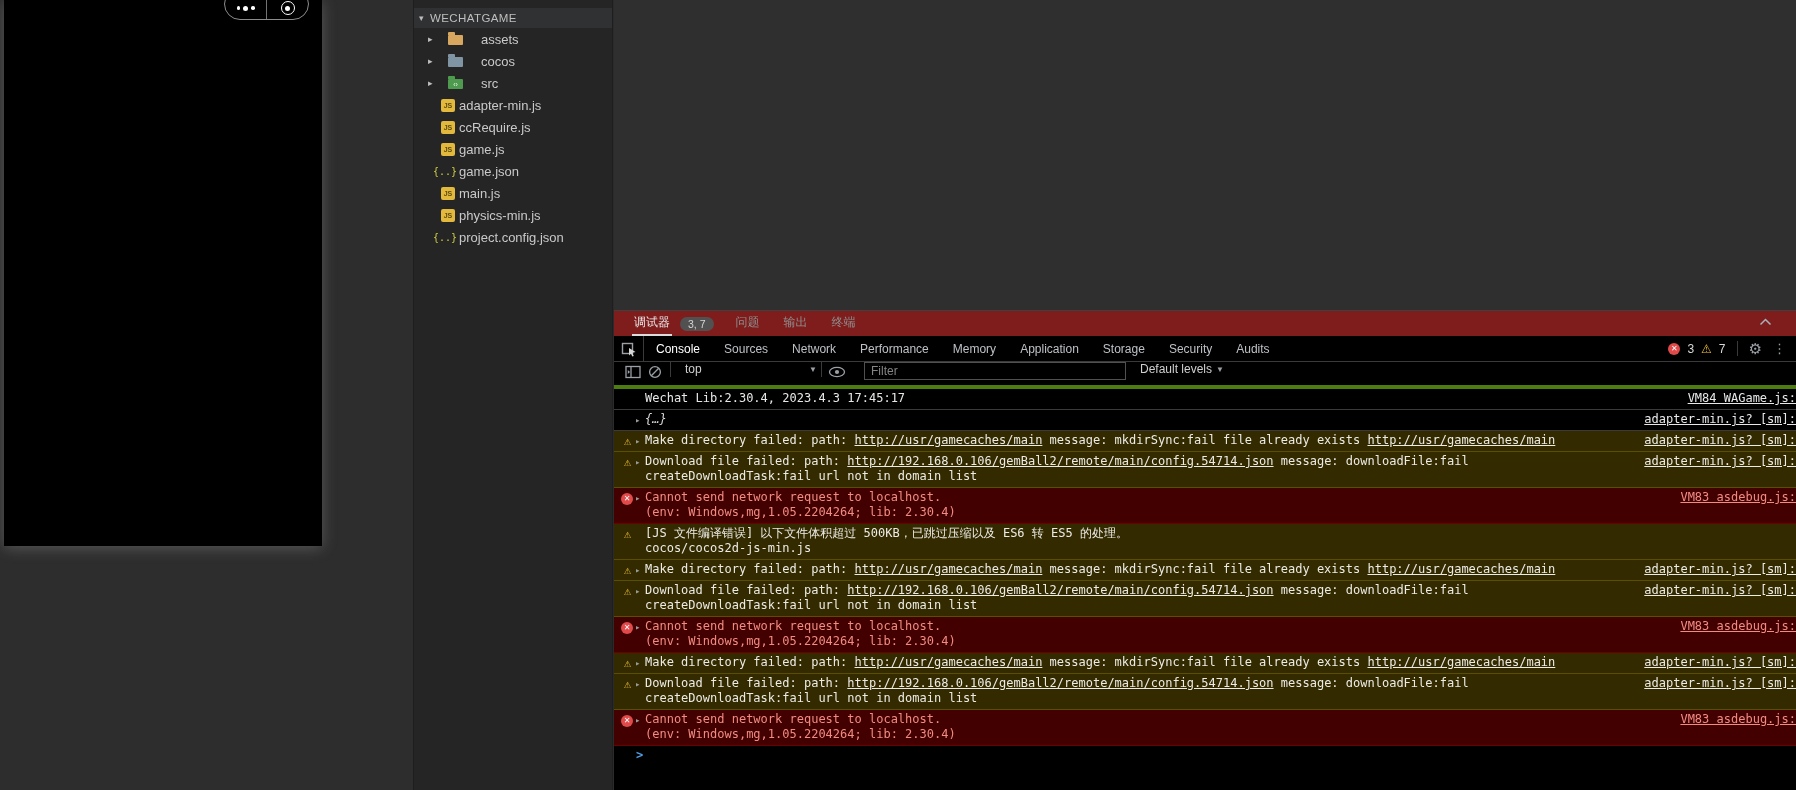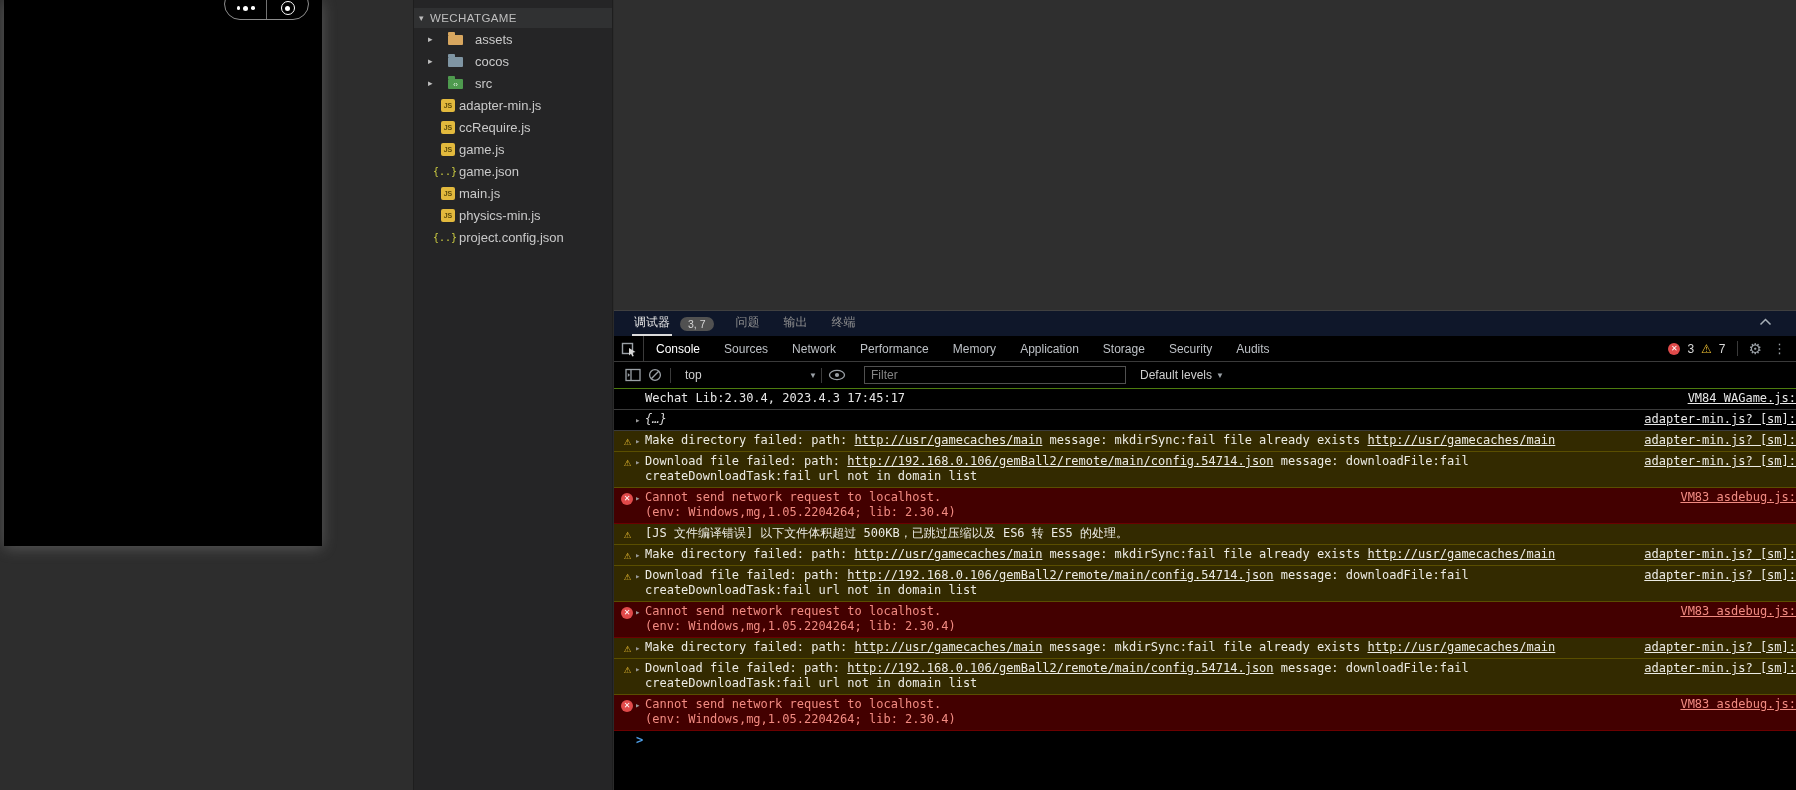--- a/index.html
+++ b/index.html
@@ -24,38 +24,38 @@
 
   
   .explorer { position:absolute; left:413px; top:0; width:200px; height:790px; background:#252526;
               border-left:1px solid #1e1e1e; border-right:1px solid #1e1e1e; color:#c5c5c5; }
   .exp-header { margin-top:8px; height:20px; display:flex; align-items:center; padding-left:5px;
                 background:#303132; }
   .exp-header .chev { font-size:9px; color:#bcbcbc; width:11px; }
   .exp-header .root-label { font-size:11.5px; font-weight:normal; color:#bfbfbf; letter-spacing:.4px; }
   .trow { height:22px; display:flex; align-items:center; cursor:default; }
   .trow .chev { width:10px; margin-left:14px; font-size:9px; color:#c0c0c0; }
-  .trow .label { margin-left:12px; font-size:13px; color:#c9c9c9; white-space:nowrap; }
+  .trow .label { margin-left:18px; font-size:13px; color:#c9c9c9; white-space:nowrap; }
   .folder { position:relative; width:15px; height:10px; border-radius:1px; margin-left:10px; margin-top:2px; }
   .folder::before { content:""; position:absolute; top:-3px; left:0; width:7px; height:3px;
                     border-radius:1px 1px 0 0; background:inherit; }
   .f-assets { background:#d7a65f; }
   .f-plain  { background:#7f95a3; }
   .f-src    { background:#4e9a4e; display:flex; align-items:center; justify-content:center; }
   .f-src i  { font-style:normal; font-size:7px; line-height:7px; color:#eaf6ea; }
   .file-ind { width:41px; flex:0 0 auto; display:flex; justify-content:flex-end; }
   .jsbadge { width:14px; height:13px; background:#e2b93d; border-radius:2px; color:#5d4a0a;
              font-size:7px; font-weight:bold; display:flex; align-items:center; justify-content:center; }
   .braces { font-family:"DejaVu Sans Mono", monospace; font-size:10px; color:#cbcb41; margin-right:-2px; }
   .trow .label.tight { margin-left:4px; }
 
   
   .editor-empty { position:absolute; left:614px; top:0; width:1182px; height:310px; background:#2f2f2f; }
 
-  .panel-bar { position:absolute; left:614px; top:310px; width:1182px; height:26px; background:#0f172a;
+  .panel-bar { position:absolute; left:614px; top:310px; width:1182px; height:26px; background:#7f1d1d;
                border-top:1px solid #404040; display:flex; align-items:center; padding-left:18px; }
   .ptab { height:100%; display:flex; align-items:center; font-size:12px; color:#8f8f8f; padding:0 2px;
           border-bottom:2px solid transparent; }
   .ptab.active { color:#e6e6e6; border-bottom-color:#dcdcdc; }
   .pbadge { margin-left:8px; background:#515151; color:#d6d6d6; font-size:10.5px; border-radius:8px;
             padding:1px 8px;text-align:center; }
   .ptab + .ptab, .pbadge + .ptab { margin-left:20px; }
   .collapse-btn { position:absolute; right:24px; top:7px; }
 
   .devtools { position:absolute; left:614px; top:336px; width:1182px; height:454px; background:#000000; }
@@ -67,21 +67,21 @@
   .dtab.active { background:#000; color:#fff; }
   .dt-right { margin-left:auto; display:flex; align-items:center; gap:7px; padding-right:10px; }
   .cnt { font-size:12px; color:#d8d8d8; }
   .errdot { width:12px; height:12px; border-radius:50%; background:#e04a4a; color:#fff; font-size:8px;
             display:flex; align-items:center; justify-content:center; }
   .warn-tri { color:#f1c232; font-size:12px; line-height:12px; }
   .vdiv { width:1px; height:15px; background:#3a3a3a; margin:0 4px; }
   .gear { color:#9aa0a6; font-size:15px; line-height:15px; }
   .kebab { color:#9aa0a6; font-size:13px; letter-spacing:0; margin-left:4px; }
 
-  .dtoolbar { height:27px; display:flex; align-items:center; padding-left:8px; border-bottom:1px solid #4d7c0f; }
+  .dtoolbar { height:27px; display:flex; align-items:flex-start; padding-left:8px; border-bottom:4px solid #4d7c0f; }
   .tbico { display:flex; align-items:center; justify-content:center; width:22px; height:20px; }
   .ctx-select { margin-left:10px; width:132px; display:flex; align-items:center; font-size:12px; color:#cfcfcf; }
   .ctx-select .arrow { margin-left:auto; font-size:8px; color:#9aa0a6; }
   .filter-input { margin-left:16px; width:262px; height:18px; background:transparent; border:1px solid #505050;
                   color:#cfcfcf; font-size:12px; padding:0 6px; font-family:"Liberation Sans", sans-serif; }
   .filter-input::placeholder { color:#848484; }
   .levels { margin-left:14px; font-size:12px; color:#cfcfcf; display:flex; align-items:center; }
   .levels .arrow { font-size:8px; color:#9aa0a6; margin-left:4px; }
 
   
@@ -304,20 +304,21 @@
         </span>
       <span class="arrow9">▸</span>
       <div class="msg">Cannot send network request to localhost.</div>
       <div class="msg">(env: Windows,mg,1.05.2204264; lib: 2.30.4)</div>
       <a class="src">VM83 asdebug.js:</a>
     </div>
 
     <div class="crow warn">
       <span class="licon w-ico">⚠</span>
       <div class="msg">[JS 文件编译错误] 以下文件体积超过 500KB，已跳过压缩以及 ES6 转 ES5 的处理。</div>
+      <div class="msg">cocos/cocos2d-js-min.js</div>
     </div>
 
     <div class="crow warn">
       <span class="licon w-ico">⚠</span>
       <span class="arrow9">▸</span>
       <span class="msg"><span>Make directory failed: path: </span><a class="lnk">http://usr/gamecaches/main</a><span> message: mkdirSync:fail file already exists </span><a class="lnk">http://usr/gamecaches/main</a></span>
       <a class="src">adapter-min.js? [sm]:</a>
     </div>
 
     <div class="crow warn">

